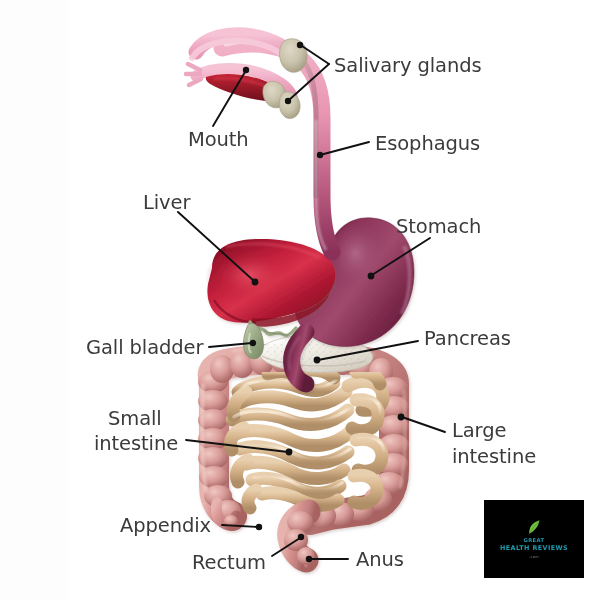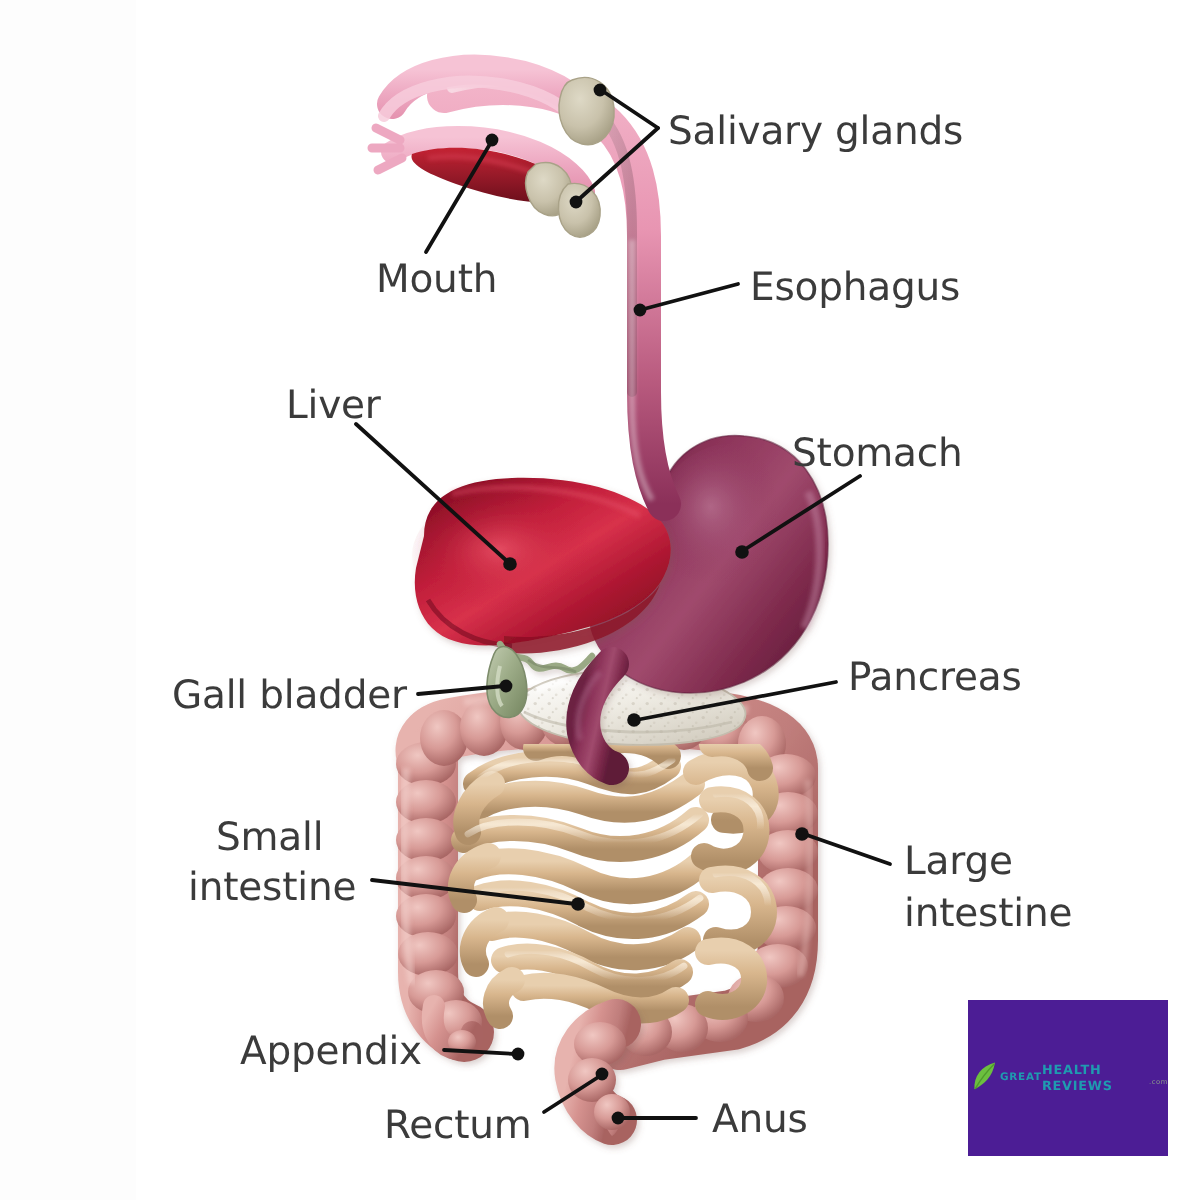--- a/index.html
+++ b/index.html
@@ -26,22 +26,22 @@
     letter-spacing:-0.1px;
   }
   .leader{stroke:#111111;stroke-width:1.9;fill:none;stroke-linecap:round;}
   .dot{fill:#111111;}
 
   
   #watermark{
     position:absolute;
     left:484px;top:500px;
     width:100px;height:78px;
-    background:#4c1d95;
-    display:flex;flex-direction:row;
+    background:#000000;
+    display:flex;flex-direction:column;
     align-items:center;justify-content:center;
     pointer-events:none;
   }
   #watermark .leafwrap{height:18px;display:flex;align-items:flex-end;}
   #watermark .wm-l1{
     font-family:"DejaVu Sans","Liberation Sans",sans-serif;
     font-size:5.2px;font-weight:bold;color:#1f9bb0;
     letter-spacing:0.4px;line-height:7px;
   }
   #watermark .wm-l2{

